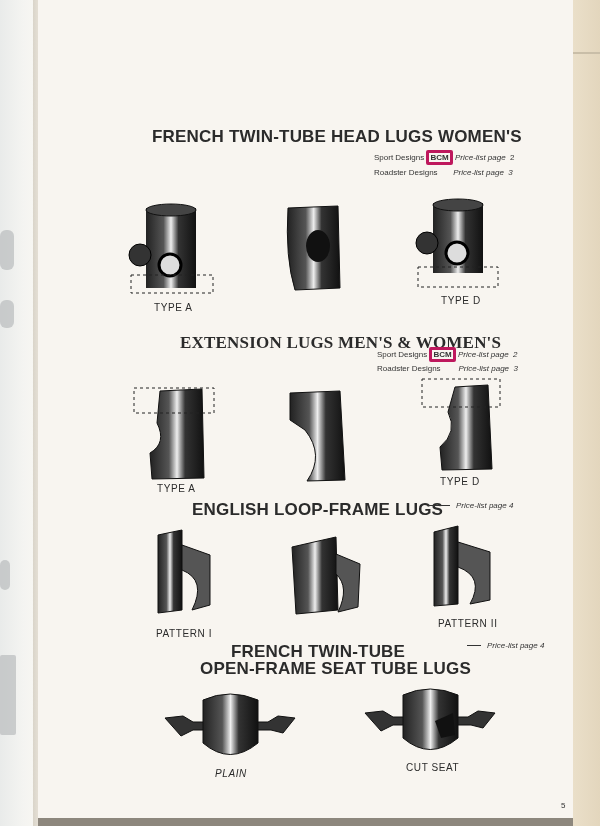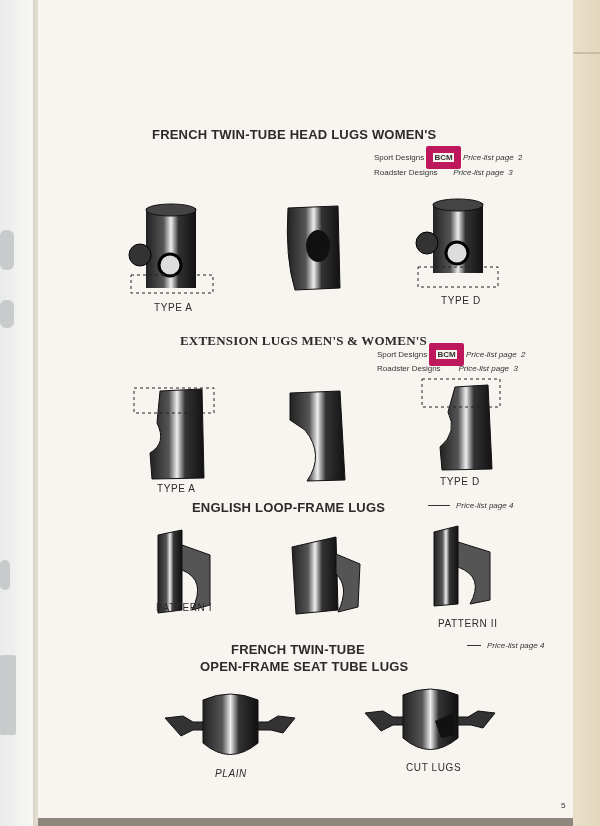--- a/index.html
+++ b/index.html
@@ -25,24 +25,24 @@
     box-shadow: 1px 0 2px rgba(0,0,0,.08);
   }
   .right-edge {
     position: absolute; left: 573px; top: 0; width: 27px; height: 826px;
     background: linear-gradient(to right, #eadfc9, #e3d6bd);
   }
   .right-edge .tab { position: absolute; left: 0; top: 52px; width: 27px; height: 2px; background: #c9bea8; }
   .bottom-edge { position: absolute; left: 38px; top: 818px; width: 535px; height: 8px; background: #8d877d; }
 
   .h { position: absolute; font-weight: bold; color: #2b2b2b; letter-spacing: .2px; white-space: nowrap; }
-  .h1 { font-size: 13px; }
+  .h1 { font-size: 17px; }
   .small { position: absolute; font-size: 8px; color: #333; white-space: nowrap; }
   .small i { font-style: italic; }
-  .bcm { border: 7px solid #be185d; border-radius: 2px; padding: 0 1px; font-weight: bold; }
+  .bcm { border: 3px solid #be185d; border-radius: 2px; padding: 0 1px; font-weight: bold; }
   .cap { position: absolute; font-size: 10px; color: #2b2b2b; letter-spacing: .6px; white-space: nowrap; }
   .dash { display: inline-block; width: 22px; border-bottom: 1px solid #333; vertical-align: middle; margin-right: 6px; }
 
   .illus { position: absolute; }
   .pg-num { position: absolute; left: 561px; top: 801px; font-size: 8px; color: #333; }
 </style>
 </head>
 <body>
 
 <div class="left-page">
@@ -137,32 +137,32 @@
   <path d="M30 20 L58 30 L58 80 L40 85 Q55 55 30 45Z" fill="#555" stroke="#111"></path>
 </svg>
 <svg class="illus" style="left:288px;top:532px;" width="75" height="85">
   <path d="M4 15 L48 5 L50 78 L8 82Z" fill="url(#mg)" stroke="#111"></path>
   <path d="M48 22 L72 32 L70 75 L50 80 Q62 55 48 42Z" fill="#555" stroke="#111"></path>
 </svg>
 <svg class="illus" style="left:430px;top:522px;" width="70" height="90">
   <path d="M4 10 L28 4 L28 82 L4 84Z" fill="url(#mg)" stroke="#111"></path>
   <path d="M28 20 L60 30 L60 78 L40 82 Q55 55 28 45Z" fill="#555" stroke="#111"></path>
 </svg>
-<div class="cap" style="left:156px;top:602px;">PATTERN I</div>
+<div class="cap" style="left:156px;top:628px;">PATTERN I</div>
 <div class="cap" style="left:438px;top:618px;">PATTERN II</div>
 
 <div class="h h1" style="left:231px;top:642px;">FRENCH TWIN-TUBE</div>
 <div class="h h1" style="left:200px;top:659px;text-align:center;">OPEN-FRAME SEAT TUBE LUGS</div>
 <div class="small" style="left:467px;top:641px;"><span class="dash" style="width:14px;"></span><i>Price-list page 4</i></div>
 
 <svg class="illus" style="left:163px;top:688px;" width="135" height="75">
   <path d="M2 30 L20 28 L30 34 L105 34 L115 28 L132 30 L120 45 L108 42 L30 42 L18 48Z" fill="#333" stroke="#111"></path>
   <path d="M40 12 Q67 0 95 12 L95 55 Q67 78 40 55Z" fill="url(#mg)" stroke="#111"></path>
 </svg>
 <svg class="illus" style="left:363px;top:683px;" width="135" height="75">
   <path d="M2 30 L20 28 L30 34 L105 34 L115 28 L132 30 L120 45 L108 42 L30 42 L18 48Z" fill="#333" stroke="#111"></path>
   <path d="M40 12 Q67 0 95 12 L95 55 Q67 78 40 55Z" fill="url(#mg)" stroke="#111"></path>
   <path d="M72 38 L90 30 L92 52 L78 55Z" fill="#111"></path>
 </svg>
 <div class="cap" style="left:215px;top:768px;font-style:italic;">PLAIN</div>
-<div class="cap" style="left:406px;top:762px;">CUT LUGS</div>
+<div class="cap" style="left:406px;top:762px;">CUT SEAT</div>
 
 <div class="pg-num">5</div>
 
 </body></html>

